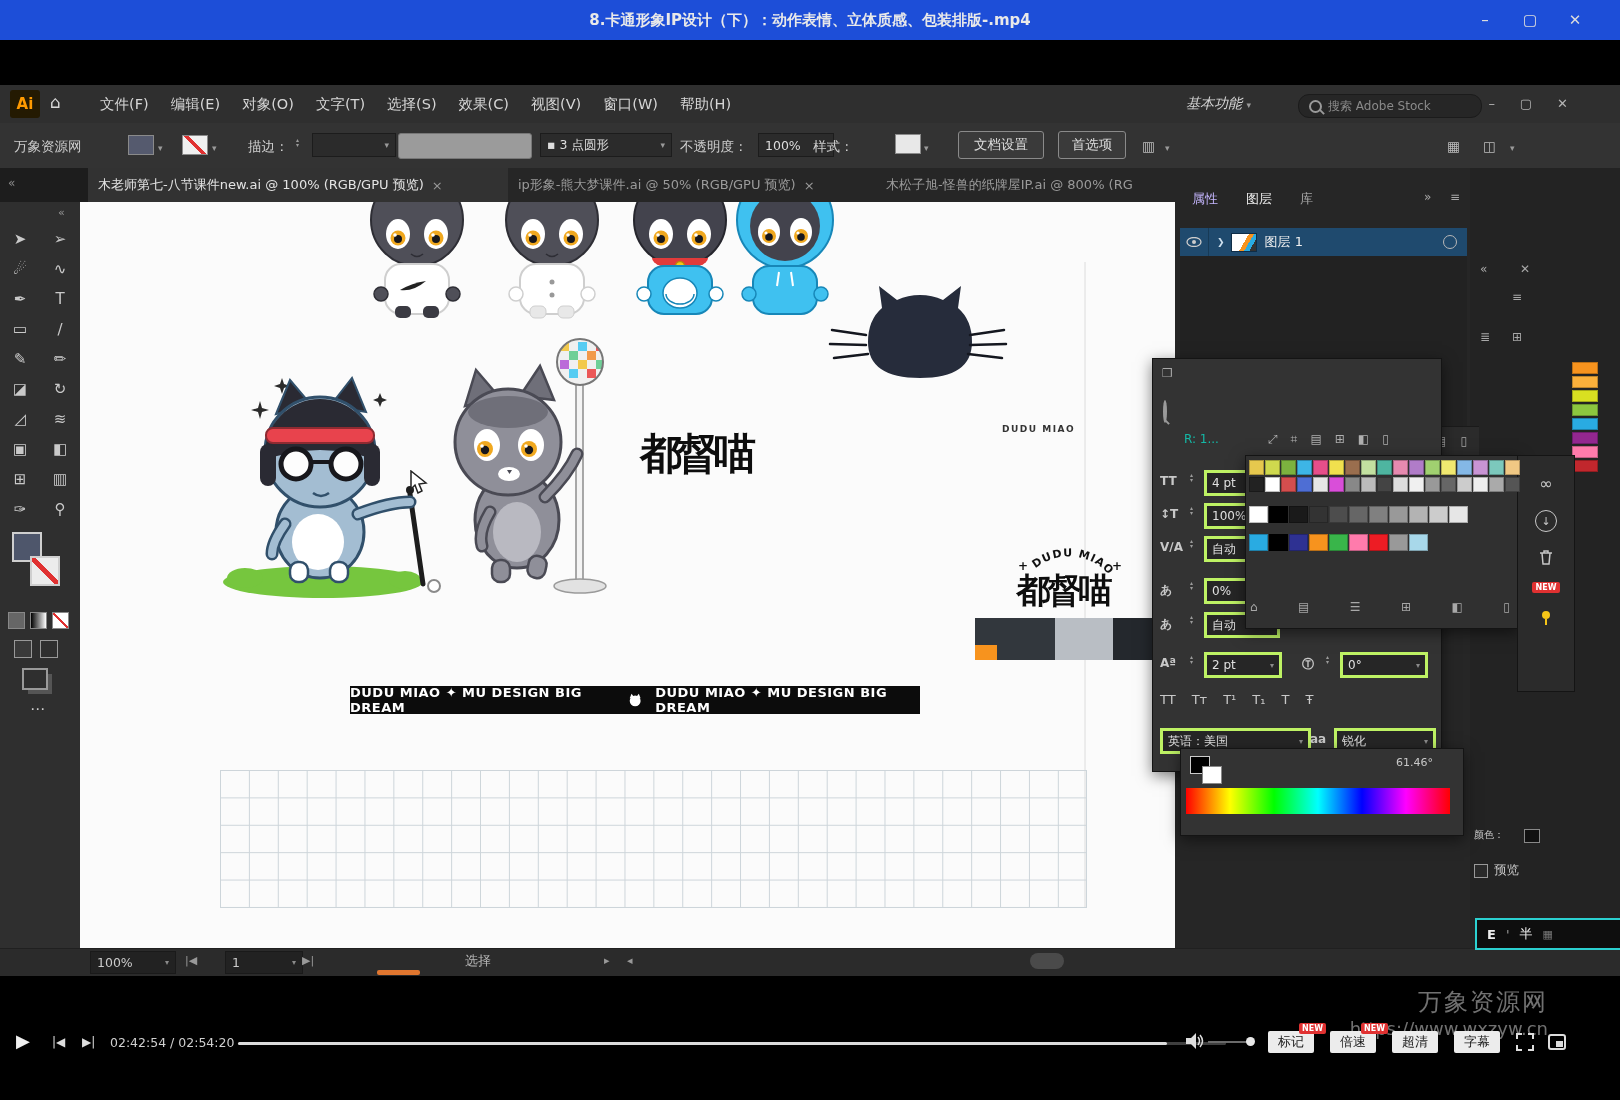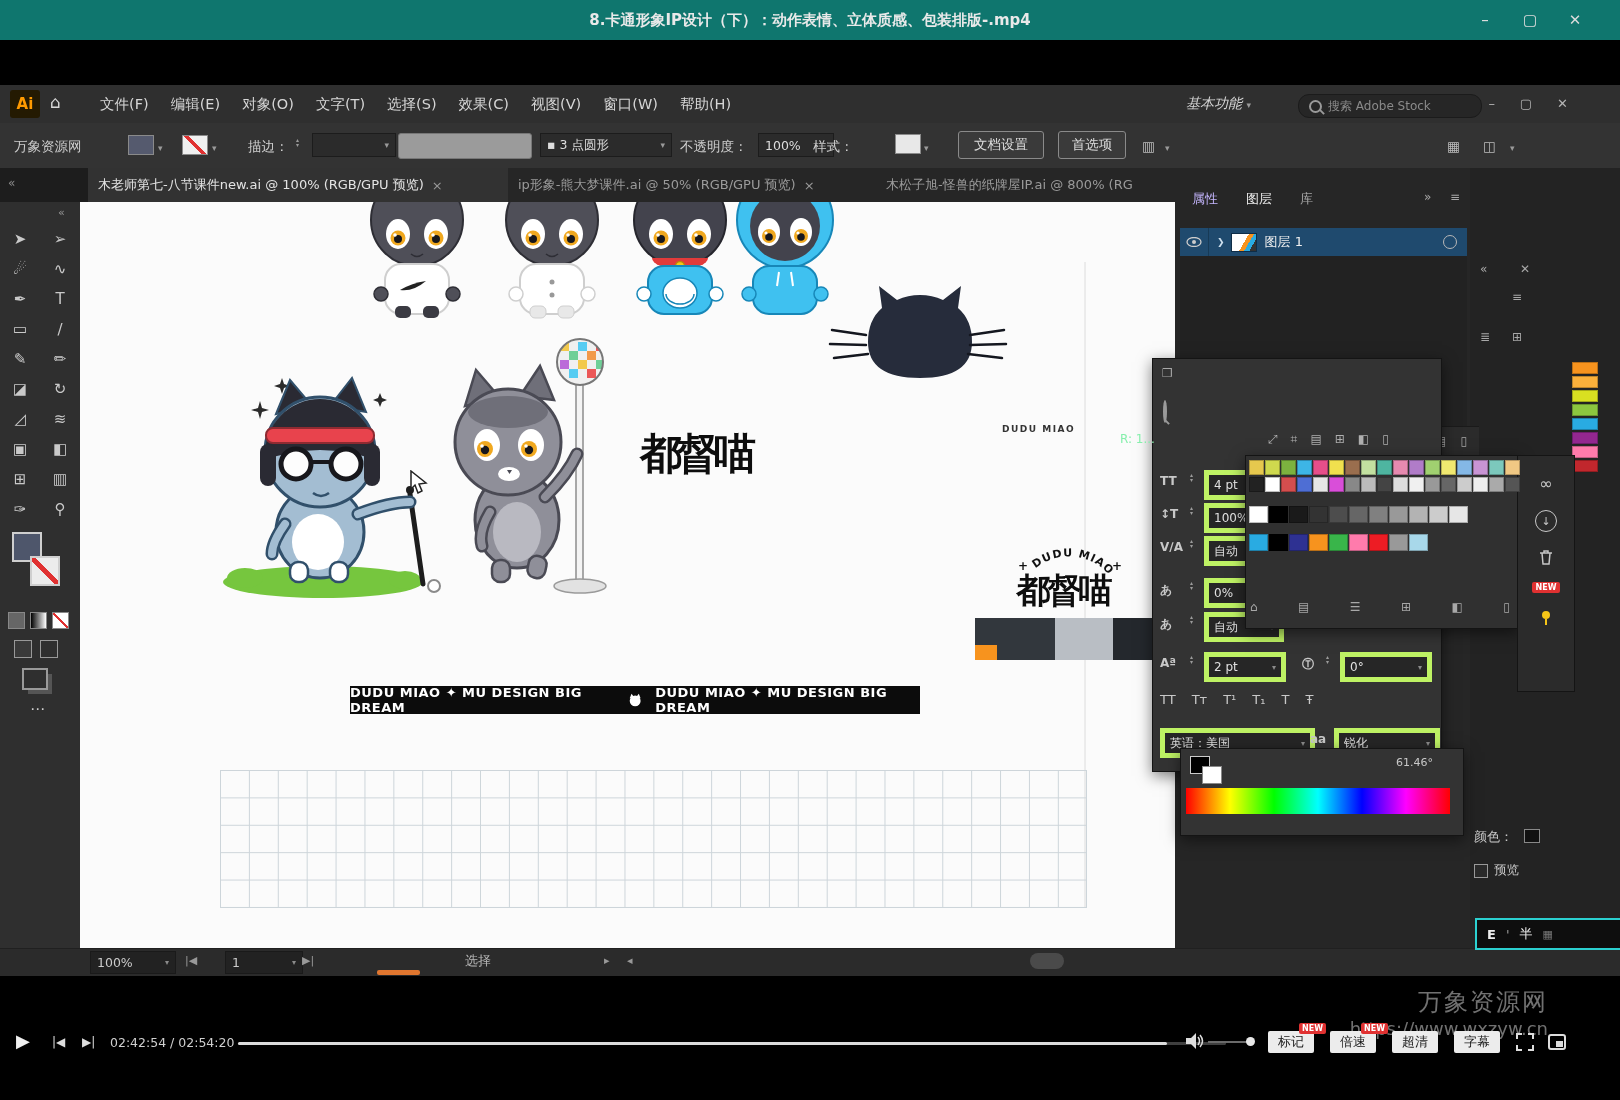--- a/index.html
+++ b/index.html
@@ -1,20 +1,20 @@
 <!DOCTYPE html>
 <html><head>
 <meta charset="utf-8">
 <style>
   html,body{margin:0;padding:0;}
   body{width:1620px;height:1100px;background:#000;position:relative;overflow:hidden;
        font-family:"DejaVu Sans","Liberation Sans",sans-serif;}
   .abs{position:absolute;}
   
-  #titlebar{left:0;top:0;width:1620px;height:40px;background:#0f766e;}
+  #titlebar{left:0;top:0;width:1620px;height:40px;background:#1d4ed8;}
   #titlebar .title{width:100%;text-align:center;line-height:40px;color:#e9e9e9;font-size:15px;font-weight:bold;}
   .wctl{position:absolute;top:0;height:40px;line-height:40px;color:#dcdcdc;font-size:15px;width:30px;text-align:center;}
   
   #menubar{left:0;top:85px;width:1620px;height:38px;background:#2f2f2f;}
   #ailogo{left:10px;top:90px;width:30px;height:28px;background:#241a02;color:#ff9a00;font-weight:bold;
           font-size:15px;text-align:center;line-height:28px;border-radius:3px;}
   #homeicon{left:50px;top:92px;color:#d8d8d8;font-size:17px;}
   #menu{left:100px;top:85px;height:38px;display:flex;align-items:center;gap:22px;font-size:14.5px;color:#d6d6d6;}
   #workspace{left:1186px;top:95px;color:#d6d6d6;font-size:14px;font-style:italic;}
   #searchbox{left:1298px;top:94px;width:162px;height:22px;background:#262626;border:1px solid #1b1b1b;
@@ -66,21 +66,21 @@
              display:flex;align-items:center;justify-content:flex-end;gap:14px;padding-right:12px;}
   #layerfoot span{color:#a8a8a8;font-size:12px;}
   .thumb{width:24px;height:17px;background:linear-gradient(120deg,#fff 50%,#f7931e 50%,#f7931e 65%,#29abe2 65%,#29abe2 80%,#333 80%);
          border:1px solid #0e2d47;margin-left:6px;}
   .targetring{width:12px;height:12px;border:1.5px solid #b8b8b8;border-radius:50%;margin-left:auto;margin-right:10px;}
   
   #charpanel{left:1152px;top:358px;width:288px;height:412px;background:#333;border:1px solid #141414;
              box-shadow:0 4px 14px rgba(0,0,0,.5);z-index:5;}
   .cplabel{position:absolute;color:#c8c8c8;font-size:12px;font-weight:bold;}
   .stepper{position:absolute;color:#9a9a9a;font-size:6px;line-height:5px;text-align:center;}
-  .cpbox{position:absolute;height:20px;background:#262626;border:5px solid #bef264;color:#e0e0e0;font-size:12px;
+  .cpbox{position:absolute;height:20px;background:#262626;border:3px solid #bef264;color:#e0e0e0;font-size:12px;
          display:flex;align-items:center;justify-content:space-between;padding:0 5px;}
   .cpbox .dd{color:#8a8a8a;font-size:8px;}
   #cptoggles{position:absolute;left:1160px;top:692px;display:flex;gap:16px;color:#c8c8c8;font-size:13px;}
   #swpanel{left:1245px;top:455px;width:272px;height:172px;background:#303030;border:1px solid #141414;
            box-shadow:0 4px 14px rgba(0,0,0,.5);z-index:6;}
   .swrow{position:absolute;display:flex;gap:1px;flex-wrap:wrap;}
   .sw{width:15px;height:15px;box-shadow:inset 0 0 0 1px rgba(0,0,0,.25);}
   .swbig .sw{width:19px;height:17px;}
   #swfoot{position:absolute;left:1250px;top:600px;width:260px;display:flex;justify-content:space-between;color:#a8a8a8;font-size:12px;}
   #edgestrip{left:1517px;top:455px;width:56px;height:217px;background:#2b2b2b;border:1px solid #141414;z-index:6;
@@ -470,21 +470,21 @@
   <span>◨</span>
   <span>⊞</span>
   <span>▤</span>
   <span>▯</span>
 </div>
 
 
 <div class="abs" id="charpanel"></div>
 <span class="picon" style="left:1162px;top:366px;z-index:5;">❒</span>
 <span class="mag abs" style="left:1163px;top:402px;z-index:5;"></span>
-<span class="abs" style="left:1120px;top:432px;color:#86efac;font-size:12px;z-index:5;">R: 1...</span>
+<span class="abs" style="left:1184px;top:432px;color:#14b8a6;font-size:12px;z-index:5;">R: 1...</span>
 <div class="abs" style="left:1268px;top:432px;display:flex;gap:13px;color:#b0b0b0;font-size:12px;z-index:5;">
   <span>⤢</span>
   <span>⌗</span>
   <span>▤</span>
   <span>⊞</span>
   <span>◧</span>
   <span>▯</span>
 </div>
 
 <span class="cplabel" style="left:1160px;top:474px;z-index:5;">TT</span>
@@ -672,21 +672,21 @@
     <div class="sw" style="background: rgb(247, 147, 30);"></div>
     <div class="sw" style="background: rgb(147, 39, 143);"></div>
     <div class="sw" style="background: rgb(63, 169, 245);"></div>
     <div class="sw" style="background: rgb(122, 201, 67);"></div>
     <div class="sw" style="background: rgb(255, 147, 30);"></div>
     <div class="sw" style="background: rgb(255, 94, 157);"></div>
     <div class="sw" style="background: rgb(198, 156, 109);"></div>
     <div class="sw" style="background: rgb(242, 242, 160);"></div>
   </div>
 
-<span class="abs" style="left:1474px;top:828px;color:#c8c8c8;font-size:13px;">颜色：</span>
+<span class="abs" style="left:1474px;top:828px;color:#c8c8c8;font-size:10px;">颜色：</span>
 <div class="abs" style="left:1524px;top:829px;width:14px;height:12px;background:#111;border:1px solid #888;"></div>
 <div class="abs" style="left:1474px;top:864px;width:12px;height:12px;border:1px solid #999;background:#2a2a2a;"></div>
 <span class="abs" style="left:1494px;top:862px;color:#c8c8c8;font-size:12.5px;">预览</span>
 
 
 <div class="abs" id="ime">
   <span style="font-weight:bold;">E</span>
   <span style="color:#999;">'</span>
   <span>半</span>
   <span style="color:#777;font-size:11px;">▦</span>

